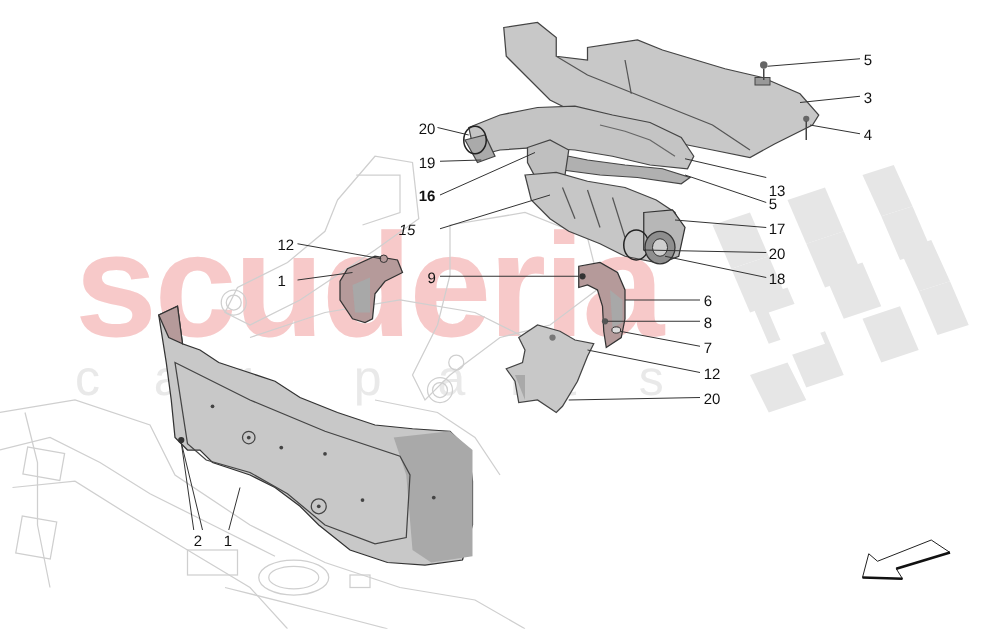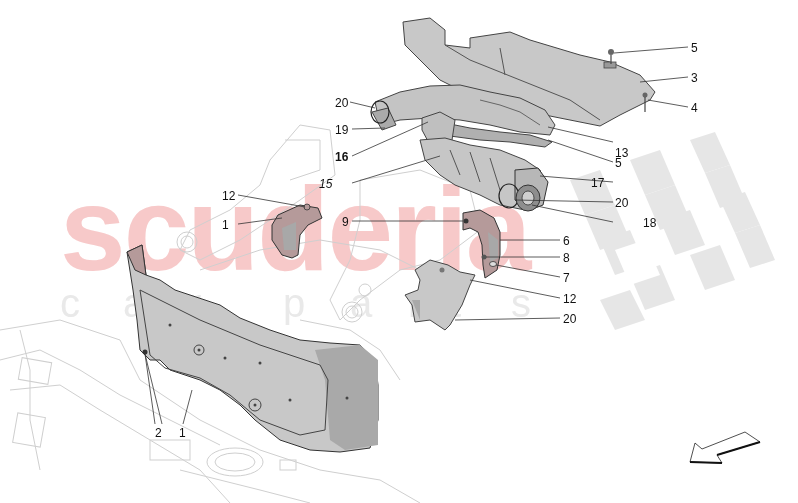--- a/index.html
+++ b/index.html
@@ -207,23 +207,23 @@
 
   <div class="callout" style="left:691px; top:42px;">5</div>
   <div class="callout" style="left:691px; top:72px;">3</div>
   <div class="callout" style="left:691px; top:102px;">4</div>
   <div class="callout" style="left:335px; top:97px;">20</div>
   <div class="callout" style="left:335px; top:124px;">19</div>
   <div class="callout" style="left:335px; top:151px;font-weight:bold;">16</div>
   <div class="callout" style="left:319px; top:178px;font-style:italic;">15</div>
   <div class="callout" style="left:615px; top:147px;">13</div>
   <div class="callout" style="left:615px; top:157px;">5</div>
-  <div class="callout" style="left:591px; top:177px;">17</div>
+  <div class="callout" style="left:615px; top:177px;">17</div>
   <div class="callout" style="left:615px; top:197px;">20</div>
-  <div class="callout" style="left:615px; top:217px;margin-left:28px;">18</div>
+  <div class="callout" style="left:615px; top:217px;">18</div>
   <div class="callout" style="left:222px; top:190px;">12</div>
   <div class="callout" style="left:222px; top:219px;">1</div>
   <div class="callout" style="left:342px; top:216px;">9</div>
   <div class="callout" style="left:563px; top:235px;">6</div>
   <div class="callout" style="left:563px; top:252px;">8</div>
   <div class="callout" style="left:563px; top:272px;">7</div>
   <div class="callout" style="left:563px; top:293px;">12</div>
   <div class="callout" style="left:563px; top:313px;">20</div>
   <div class="callout" style="left:155px; top:427px;">2</div>
   <div class="callout" style="left:179px; top:427px;">1</div>

